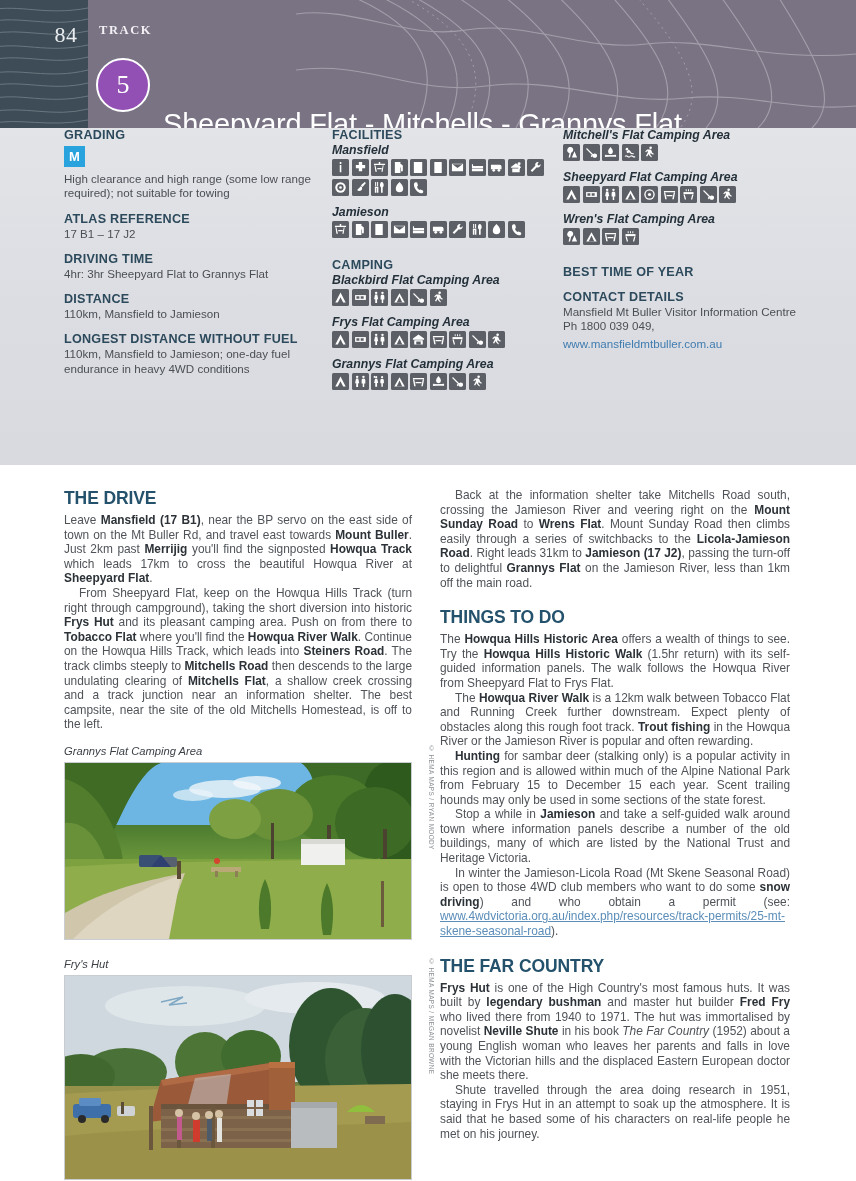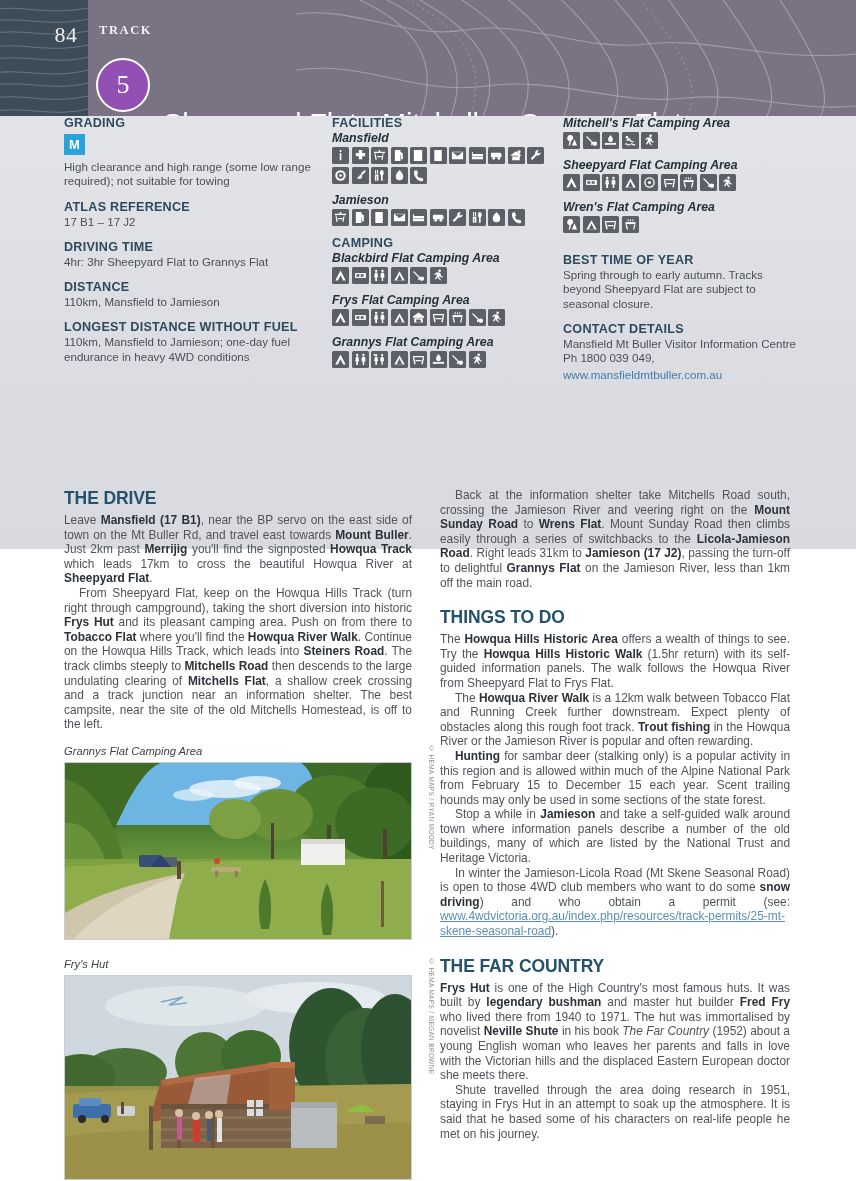--- a/index.html
+++ b/index.html
@@ -22,21 +22,21 @@
     font-size:22px;color:#e9edef;letter-spacing:.5px;font-family:"Liberation Serif",serif;margin-left:22px;}
   .track-label{position:absolute;left:99px;top:23px;font-size:12.5px;letter-spacing:1.6px;
     color:#f2f0f4;font-weight:bold;font-family:"Liberation Serif",serif;}
   .track-badge{position:absolute;left:96px;top:58px;width:54px;height:54px;border-radius:50%;
     background:#9350b4;border:2px solid #ffffff;box-sizing:border-box;}
   .track-badge span{display:block;width:100%;line-height:50px;text-align:center;color:#ffffff;
     font-size:26px;font-family:"Liberation Serif",serif;}
   .track-title{position:absolute;left:163px;top:64px;font-size:29px;color:#ffffff;letter-spacing:-.2px;margin-top:44px;}
 
   
-  .infoband{position:absolute;left:0;top:116px;width:856px;height:433px;
+  .infoband{position:absolute;left:0;top:128px;width:856px;height:337px;
     background:linear-gradient(180deg,#e3e4e8 0%,#dcdde2 55%,#d9dadf 100%);}
   .infoband .col{position:absolute;top:0;}
   .col-a{left:64px;width:250px;}
   .col-b{left:332px;width:215px;}
   .col-c{left:563px;width:240px;}
 
   .hd{color:#2c4a5c;font-weight:bold;font-size:12.6px;letter-spacing:.25px;margin:0 0 1px;}
   .sub{color:#24313a;font-size:12.3px;font-weight:bold;margin:0 0 3px;}
   .txt{font-size:11.6px;line-height:14.3px;color:#4a4f55;margin:0 0 11px;}
   .blk{margin-bottom:11px;}
@@ -303,21 +303,21 @@
                 </svg>
               </div>
               <div class="ico">
                 <svg viewBox="0 0 14 14" fill="#ffffff">
                   <path d="M4 1.4c1 0 1.7.3 1.9 1.2l.4 1.6c.2.8-.1 1.2-.7 1.5-.3 2 .9 3.3 2.5 4 .4-.5.9-.7 1.6-.4l1.5.6c.8.3 1 1 .9 1.9-.2 1-1.2 1.6-2.3 1.4C6 12.6 2.2 8.4 2.1 4 2 2.6 2.8 1.5 4 1.4z"></path>
                 </svg>
               </div>
             </div>
           </div>
         </div>
-      <p class="hd" style="margin-top:10px">CAMPING</p>
+      <p class="hd" style="margin-top:20px">CAMPING</p>
       <div id="camping-areas">
           <div class="camp-blk">
             <p class="sub">Blackbird Flat Camping Area</p>
             <div class="iconrow">
               <div class="ico">
                 <svg viewBox="0 0 14 14" fill="#ffffff">
                   <path d="M7 1.6 12.6 12.4H9.9L7 6.6 4.1 12.4H1.4z"></path>
                 </svg>
               </div>
               <div class="ico">
@@ -600,21 +600,20 @@
                   <path d="M1.6 4.4h10.8v2.2H1.6z"></path>
                   <path d="M3 7 4.4 12.4H3L1.6 7zM11 7 9.6 12.4H11L12.4 7z"></path>
                   <path d="M4 1.4h1v2.2H4zM6.5 1.4h1v2.2h-1zM9 1.4h1v2.2H9z"></path>
                 </svg>
               </div>
             </div>
           </div>
         </div>
       <div class="blk" style="margin-top:20px">
         <p class="hd">BEST TIME OF YEAR</p>
-        <p class="txt">Spring through to early autumn. Tracks beyond Sheepyard Flat are subject to seasonal closure.</p>
       </div>
       <div class="blk">
         <p class="hd">CONTACT DETAILS</p>
         <p class="txt" style="margin-bottom:0">Mansfield Mt Buller Visitor Information Centre</p>
         <p class="txt" style="margin-bottom:0">Ph 1800 039 049,</p>
         <a class="txt link" href="#">www.mansfieldmtbuller.com.au</a>
       </div>
     </div>
   </div>
 

